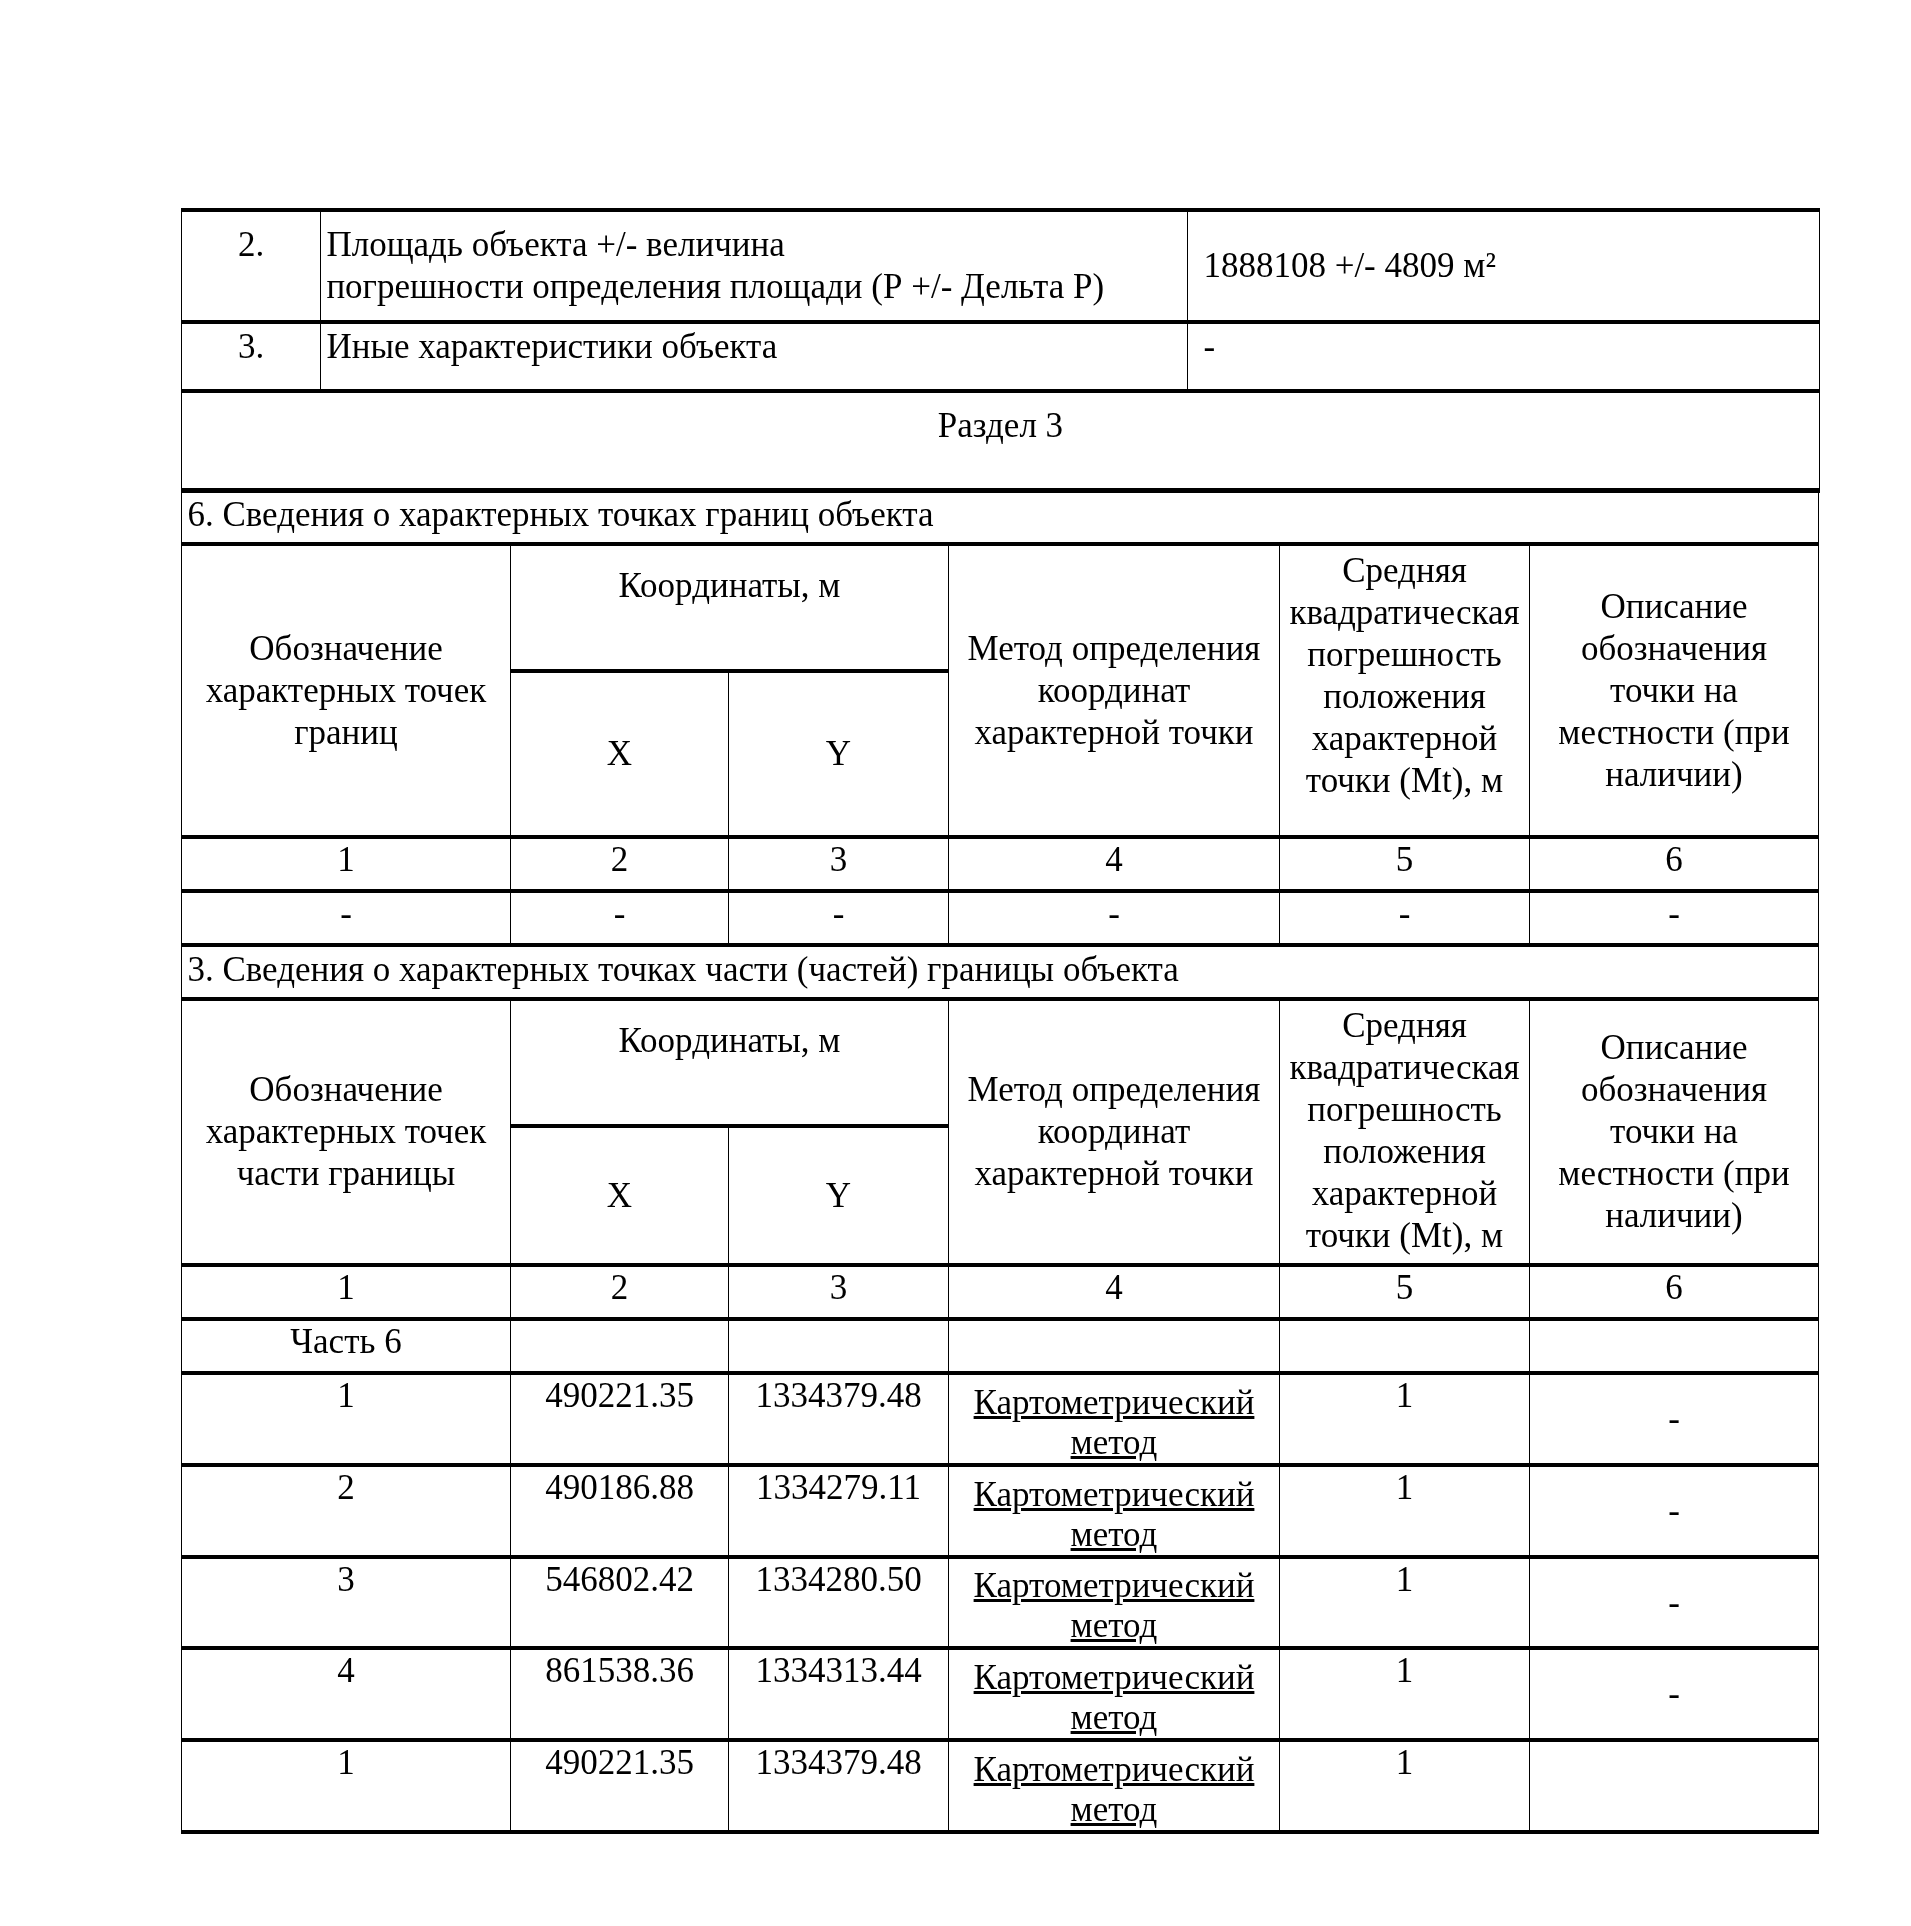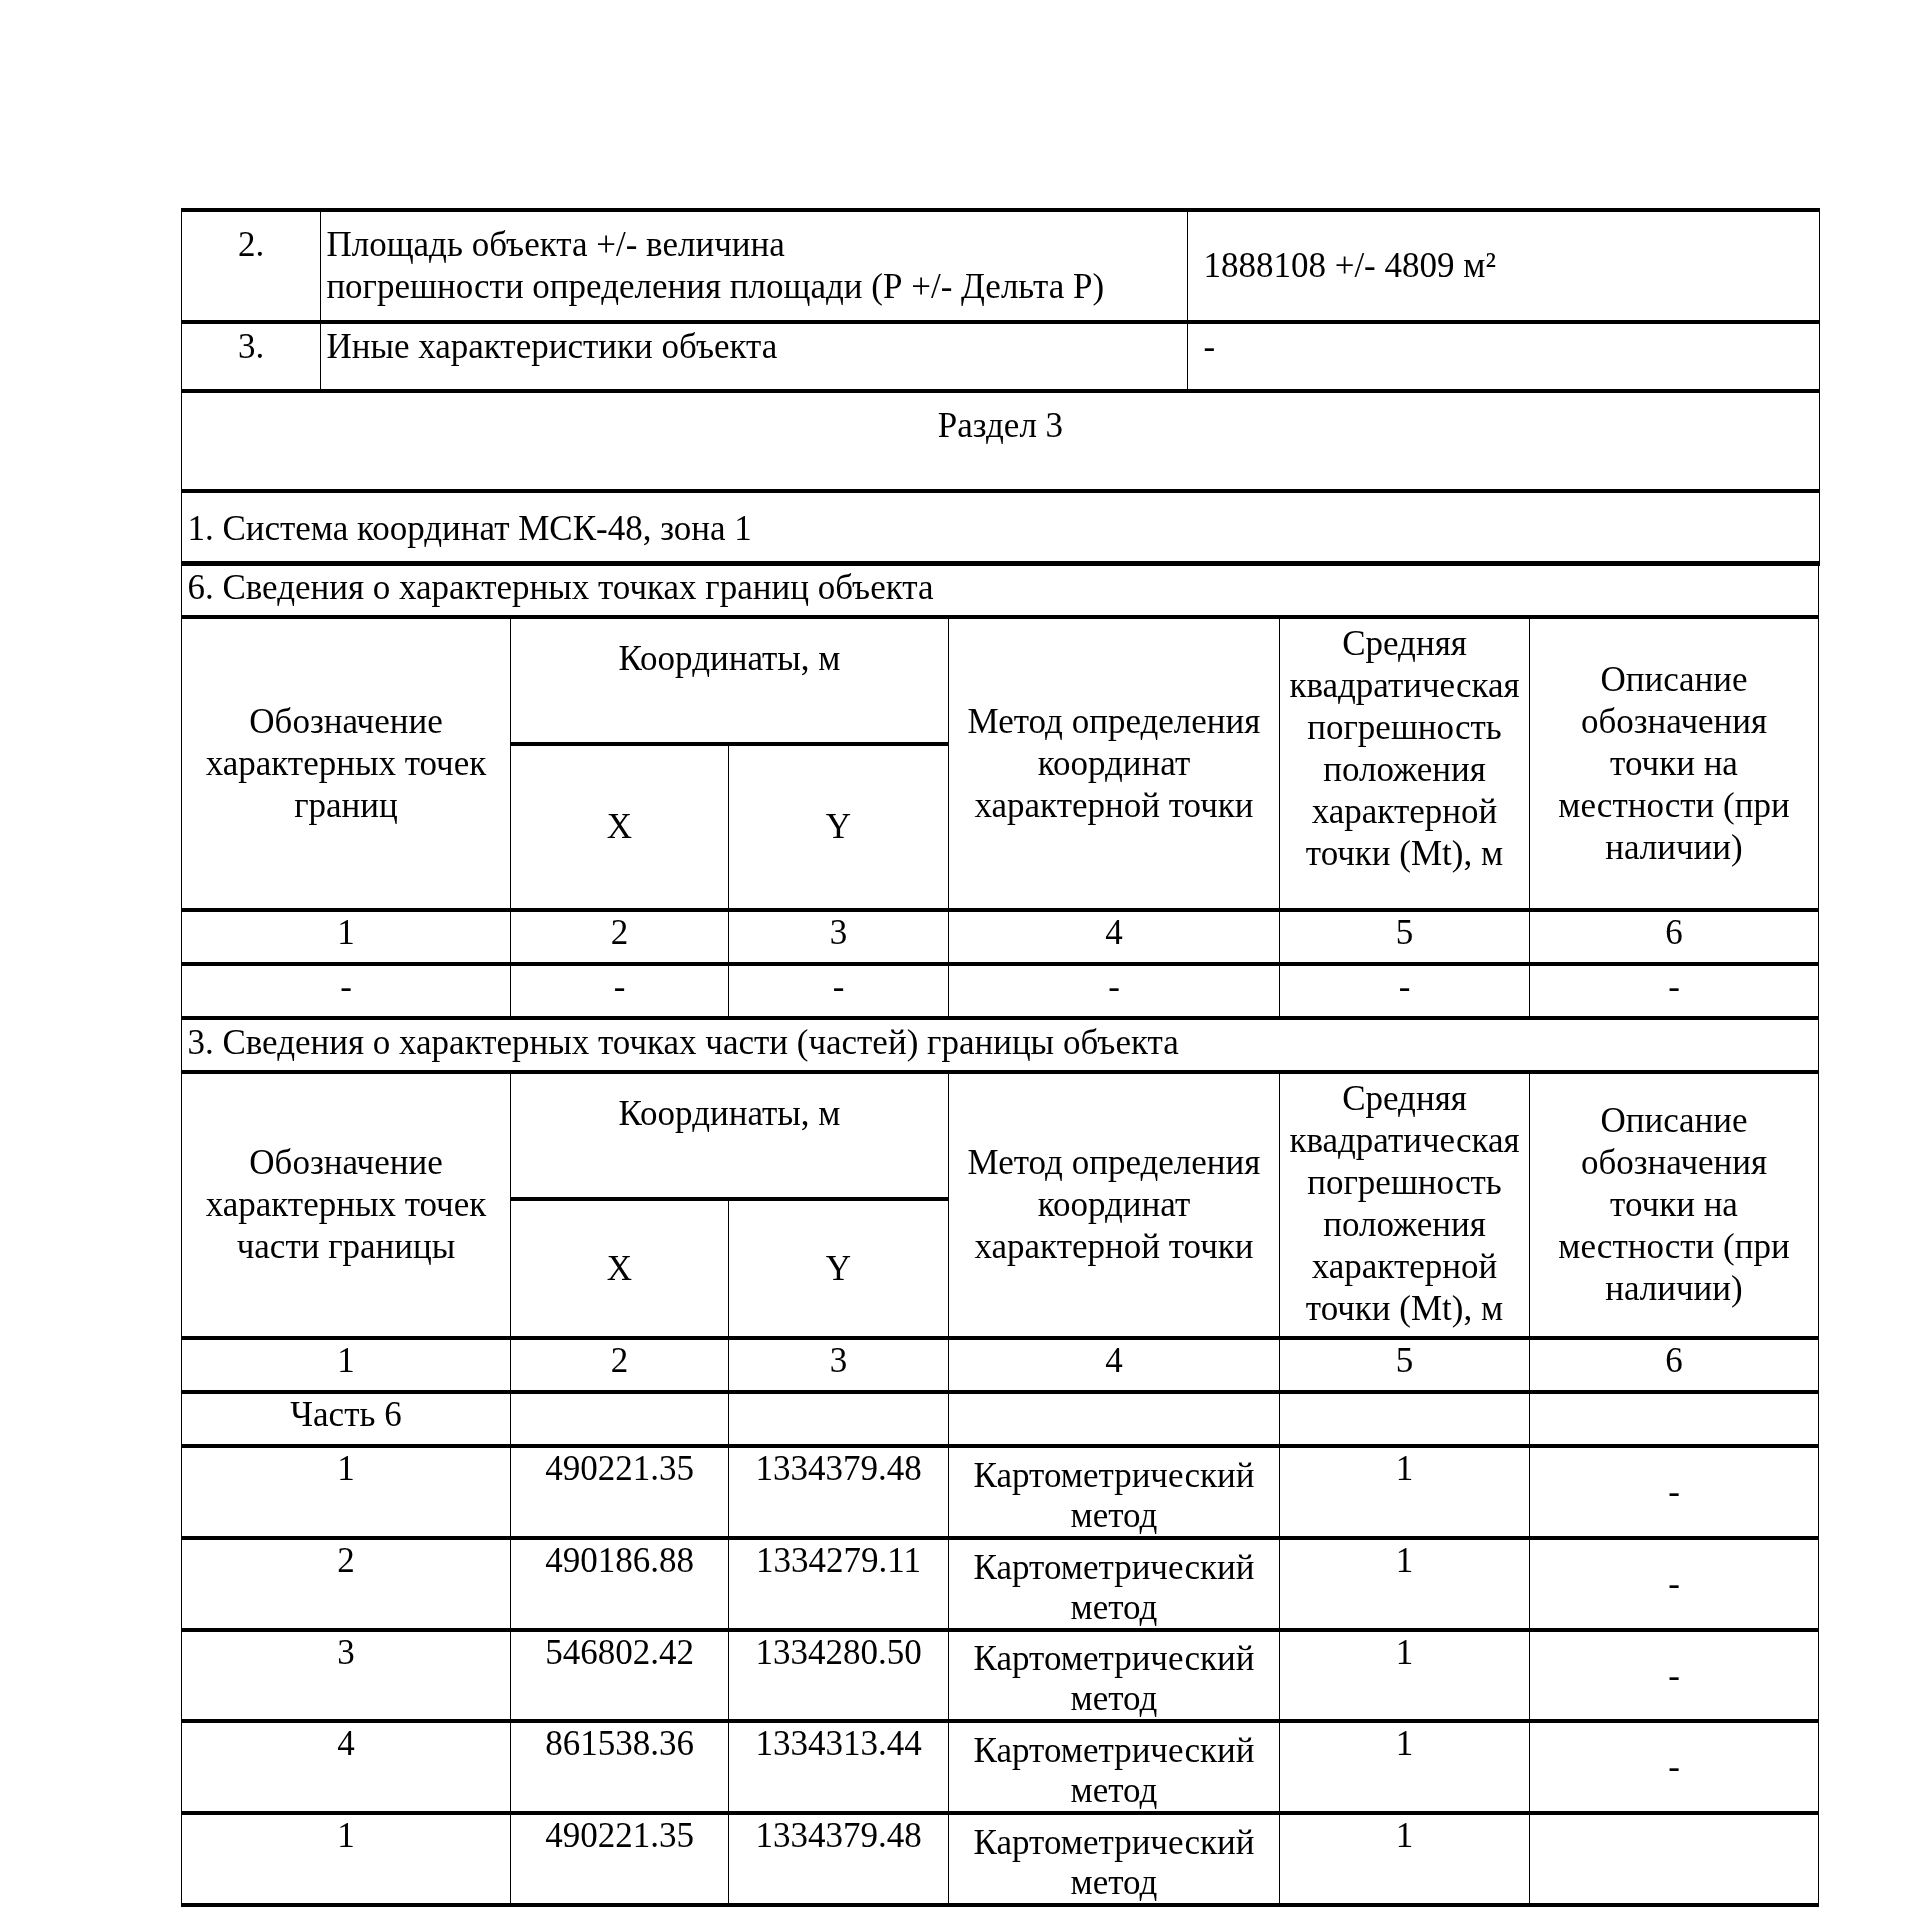--- a/index.html
+++ b/index.html
@@ -7,21 +7,21 @@
          font-family: "Liberation Serif", "DejaVu Serif", serif; color: #000; }
   .page { position: absolute; left: 181px; top: 208px; width: 1637px; }
   table { border-collapse: collapse; width: 1637px; table-layout: fixed; }
   td { border-left: 1.5px solid #000; border-right: 1.5px solid #000;
        border-top: 4.6px solid #000; border-bottom: 4.6px solid #000;
        font-size: 35px; line-height: 42px; padding: 0 5.4px; vertical-align: top;
        overflow: hidden; }
   .c { text-align: center; }
   .l { text-align: left; }
   .mid { vertical-align: middle; }
-  .method { line-height: 40px; padding-top: 7.7px; }
+  .method { line-height: 40px; padding-top: 7.7px; text-decoration: underline; }
   .tight { line-height: 42px; }
 </style>
 </head>
 <body>
 
 <div class="page">
 
   <table>
     <colgroup>
         <col style="width:139px">
@@ -37,23 +37,20 @@
       </td>
       <td class="l mid" style="padding-left:15.4px"><span>1888108 +/- 4809 м²</span></td>
     </tr>
     <tr style="height:69px">
       <td class="c" style="padding-top:1.9px"><span>3.</span></td>
       <td class="l" style="padding-top:1.9px"><span>Иные характеристики объекта</span></td>
       <td class="l" style="padding-top:1.9px;padding-left:15.4px"><span>-</span></td>
     </tr>
     <tr style="height:100px">
       <td class="c" colspan="3" style="padding-top:11.6px"><span>Раздел 3</span></td>
-    </tr>
-    <tr style="height:73px">
-      <td class="l" colspan="3" style="padding-top:15.4px"><span>1. Система координат   МСК-48, зона 1</span></td>
     </tr>
   </tbody>
     </table>
 
   <table style="margin-top:-4.6px">
     <colgroup>
       <col style="width:329px">
         <col style="width:218px">
         <col style="width:220px">
       <col style="width:331px">

